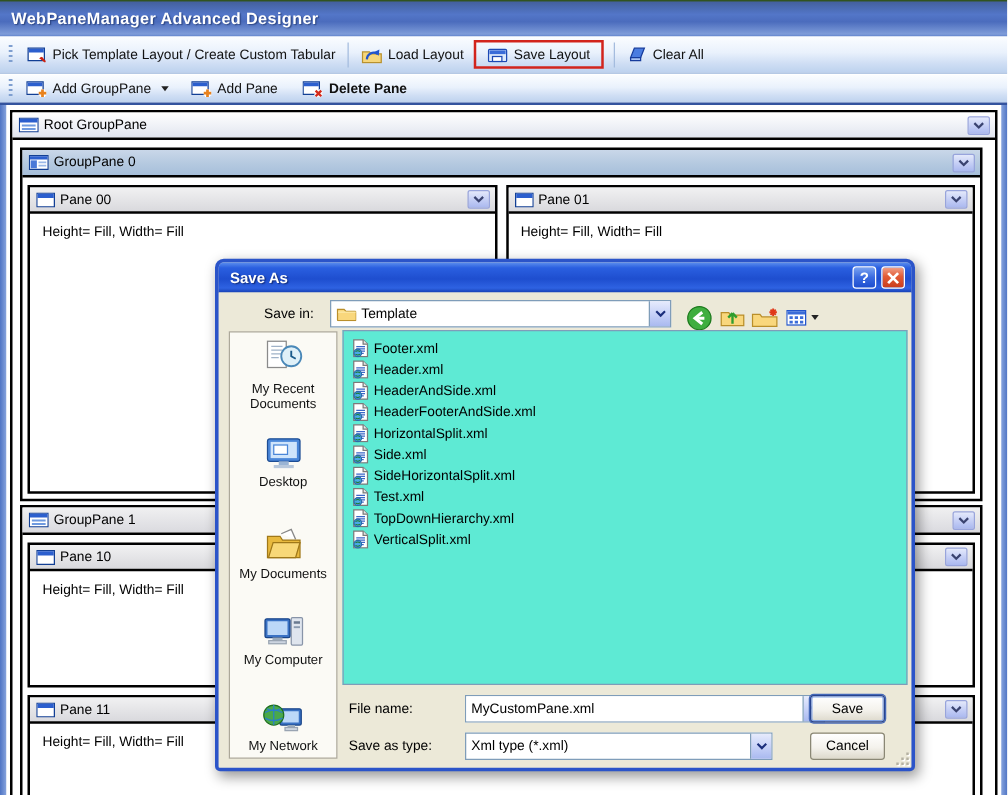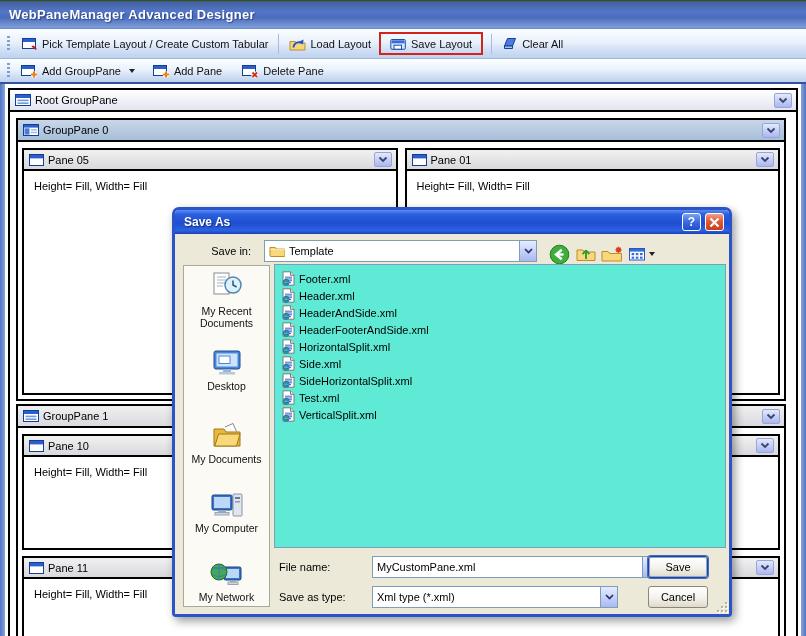--- a/index.html
+++ b/index.html
@@ -167,21 +167,21 @@
       <span class="icon">
         <svg width="17" height="14">
             <rect x="0.5" y="1.5" width="13" height="10" fill="#fff" stroke="#123f94"></rect>
             <rect x="1" y="2" width="12" height="3" fill="#2c5fce"></rect>
             <path d="M13 7.5 v6 M10 10.5 h6" stroke="#fff" stroke-width="4"></path>
             <path d="M13 7.5 v6 M10 10.5 h6" stroke="#e8821e" stroke-width="2.2"></path>
           </svg>
       </span>
       <span>Add Pane</span>
     </div>
-    <div class="tb-btn" style="margin-left:10px;">
+    <div class="tb-btn" style="margin-left:10px;font-weight:bold;">
       <span class="icon">
         <svg width="17" height="14">
             <rect x="0.5" y="1.5" width="13" height="10" fill="#fff" stroke="#123f94"></rect>
             <rect x="1" y="2" width="12" height="3" fill="#2c5fce"></rect>
             <path d="M10.5 8.5 l4.5 4.5 M15 8.5 l-4.5 4.5" stroke="#fff" stroke-width="3.6"></path>
             <path d="M10.5 8.5 l4.5 4.5 M15 8.5 l-4.5 4.5" stroke="#d42a1a" stroke-width="1.9"></path>
           </svg>
       </span>
       <span>Delete Pane</span>
     </div>
@@ -230,21 +230,21 @@
       </div>
       <div style="position:absolute; left:4px; right:4px; top:28px; bottom:4px; display:flex; gap:7px;">
         <div style="flex:1; border:2px solid #000; background:#fff;">
           <div class="hdr pane-hdr">
             <span class="icon">
               <svg width="15" height="12">
                   <rect x="0.5" y="0.5" width="14" height="11" fill="#fff" stroke="#123f94"></rect>
                   <rect x="1" y="1" width="13" height="3.4" fill="#2c5fce"></rect>
                 </svg>
             </span>
-            <span class="lbl">Pane 05</span>
+            <span class="lbl">Pane 00</span>
             <span class="spacer"></span>
             <span class="chev-btn">
               <svg width="10" height="7">
                   <path d="M1.5 1.5 l3.5 3.5 3.5-3.5" fill="none" stroke="#3a4370" stroke-width="1.8"></path>
                 </svg>
             </span>
           </div>
           <div class="pane-body">Height= Fill, Width= Fill</div>
         </div>
         <div style="flex:1; border:2px solid #000; background:#fff;">
@@ -574,20 +574,34 @@
               <svg width="13" height="15">
                 <path d="M1 0.8 h7.5 l3.5 3.5 v9.9 H1 Z" fill="#fff" stroke="#7a7a7a"></path>
                 <path d="M8.5 0.8 v3.5 h3.5" fill="#e8e8e8" stroke="#7a7a7a"></path>
                 <g stroke="#3a66c8">
                   <path d="M3 6.2 h7 M3 8 h7 M3 9.8 h7 M3 11.6 h6"></path>
                 </g>
                 <circle cx="4.2" cy="11.3" r="3" fill="#49a8e8" stroke="#2a6aa8"></circle>
                 <path d="M2.4 10.3 a3 3 0 0 1 3.6 0 M2.4 12.3 a3 3 0 0 0 3.6 0" fill="none" stroke="#1d7a2d" stroke-width="0.9"></path>
               </svg>
             </span>
+          <span class="flbl">TopDownHierarchy.xml</span>
+        </div>
+        <div class="file-row">
+          <span class="icon">
+              <svg width="13" height="15">
+                <path d="M1 0.8 h7.5 l3.5 3.5 v9.9 H1 Z" fill="#fff" stroke="#7a7a7a"></path>
+                <path d="M8.5 0.8 v3.5 h3.5" fill="#e8e8e8" stroke="#7a7a7a"></path>
+                <g stroke="#3a66c8">
+                  <path d="M3 6.2 h7 M3 8 h7 M3 9.8 h7 M3 11.6 h6"></path>
+                </g>
+                <circle cx="4.2" cy="11.3" r="3" fill="#49a8e8" stroke="#2a6aa8"></circle>
+                <path d="M2.4 10.3 a3 3 0 0 1 3.6 0 M2.4 12.3 a3 3 0 0 0 3.6 0" fill="none" stroke="#1d7a2d" stroke-width="0.9"></path>
+              </svg>
+            </span>
           <span class="flbl">VerticalSplit.xml</span>
         </div>
       </div>
 
       <span class="fld-label" style="left:104px; top:327px;">File name:</span>
       <div class="combo" style="left:197px; top:322px; width:288px;">
         <input type="text" value="MyCustomPane.xml" style="">
         <span class="combo-btn">
           <svg width="9" height="6">
               <path d="M1 1 l3.5 3.5 3.5-3.5" fill="none" stroke="#1c2f7c" stroke-width="1.7"></path>

